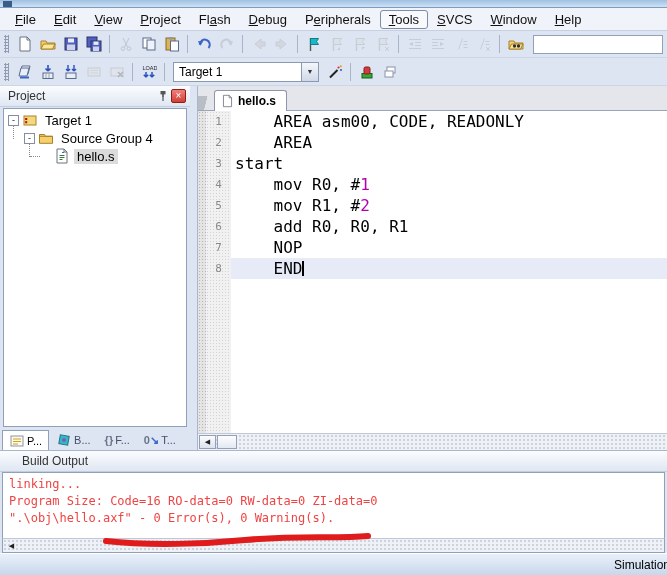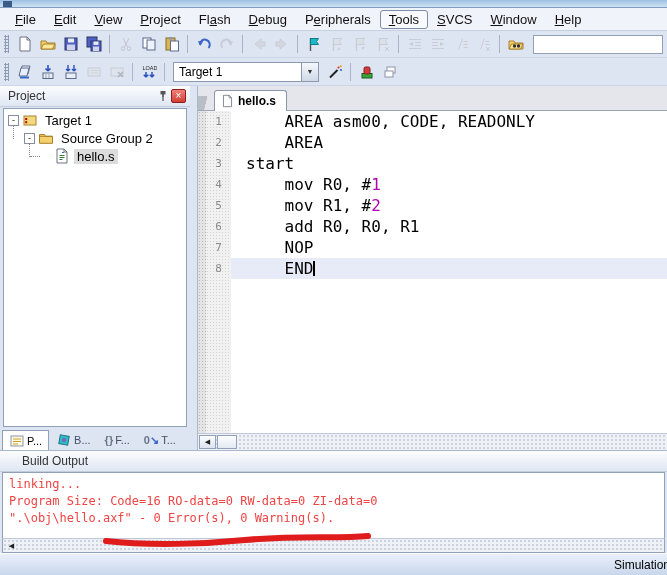--- a/index.html
+++ b/index.html
@@ -58,21 +58,21 @@
 
   .editor { flex:1; display:flex; flex-direction:column; min-width:0; border-left:1px solid #aab6ca; }
   .tabbar { height:25px; background:#e4e6ec; display:flex; align-items:flex-end; border-bottom:1px solid #9aa5b8; position:relative; }
   .tab-slant { width:16px; height:14px; background:linear-gradient(104deg,#b9bdc6 48%,rgba(0,0,0,0) 50%); align-self:flex-end; }
   .etab { height:21px; background:#fff; border:1px solid #8b97ad; border-bottom:none; border-radius:3px 3px 0 0; display:flex; align-items:center; padding:0 10px 0 6px; margin-bottom:-1px; font-weight:bold; font-size:12px; }
   .etab .ico { margin-right:4px; }
   .code { flex:1; background:#fff; position:relative; overflow:hidden; }
   .crow { display:flex; height:21px; line-height:21px; }
   .gut { width:8px; flex:none; background-color:#e4e4e4; background-image:radial-gradient(#b5b5b5 .8px, rgba(0,0,0,0) .9px); background-size:3px 3px; }
   .lnum { width:25px; flex:none; background-color:#f1f1f1; background-image:radial-gradient(#d2d2d2 .8px, rgba(0,0,0,0) .9px); background-size:3px 3px; color:#8a8a8a; font:11px/21px "DejaVu Sans Mono",monospace; text-align:center; }
-  .ctext { flex:1; padding-left:15px; white-space:pre; font:16px/21px "DejaVu Sans Mono",monospace; color:#000; }
+  .ctext { flex:1; padding-left:4px; white-space:pre; font:16px/21px "DejaVu Sans Mono",monospace; color:#000; }
   .crow.cur .ctext { background:#e7ebf8; }
   .ctext .k { font-weight:normal; }
   .ctext .n { color:#b000b0; }
   .caret { display:inline-block; width:2px; height:15px; background:#000; vertical-align:-2px; }
 
   .hscroll { height:17px; border-top:1px solid #c0c8d8; background-color:#eef1f6; background-image:radial-gradient(#ccd2de 1px, rgba(0,0,0,0) 1.1px); background-size:4px 4px; display:flex; align-items:center; padding-left:1px; }
   .sbtn { width:17px; height:14px; background:linear-gradient(#fbfcfe,#dde4ef); border:1px solid #93a0b6; font-size:7px; color:#222; display:flex; align-items:center; justify-content:center; }
   .sthumb { width:20px; height:14px; background:linear-gradient(#fdfdfe,#e3e9f2); border:1px solid #93a0b6; margin-left:1px; }
 
   
@@ -404,21 +404,21 @@
             <span class="tlabel">Target 1</span>
           </div>
           <div class="trow" style="padding-left:20px">
             <span class="expander">-</span>
             <span class="ico">
               <svg width="16" height="16" viewBox="0 0 16 16">
                 <path d="M1.5 4.5h5l1 1.8h7v7h-13z" fill="#f5d06c" stroke="#a8802a"></path>
                 <path d="M1.5 6.3h13" stroke="#a8802a"></path>
               </svg>
             </span>
-            <span class="tlabel">Source Group 2</span>
+            <span class="tlabel">Source Group 4</span>
           </div>
           <div class="trow" style="padding-left:36px">
             <span class="stub"></span>
             <span class="ico">
               <svg width="16" height="16" viewBox="0 0 16 16">
                 <path d="M3 1h7l3 3v11H3z" fill="#fff" stroke="#6b7280"></path>
                 <path d="M10 1v3h3" fill="none" stroke="#6b7280"></path>
                 <path d="M5.5 7.5h5M5.5 9.5h5M5.5 11.5h3" stroke="#3a7a3a"></path>
                 <path d="M8 4.5h2" stroke="#3a64c8"></path>
               </svg>

